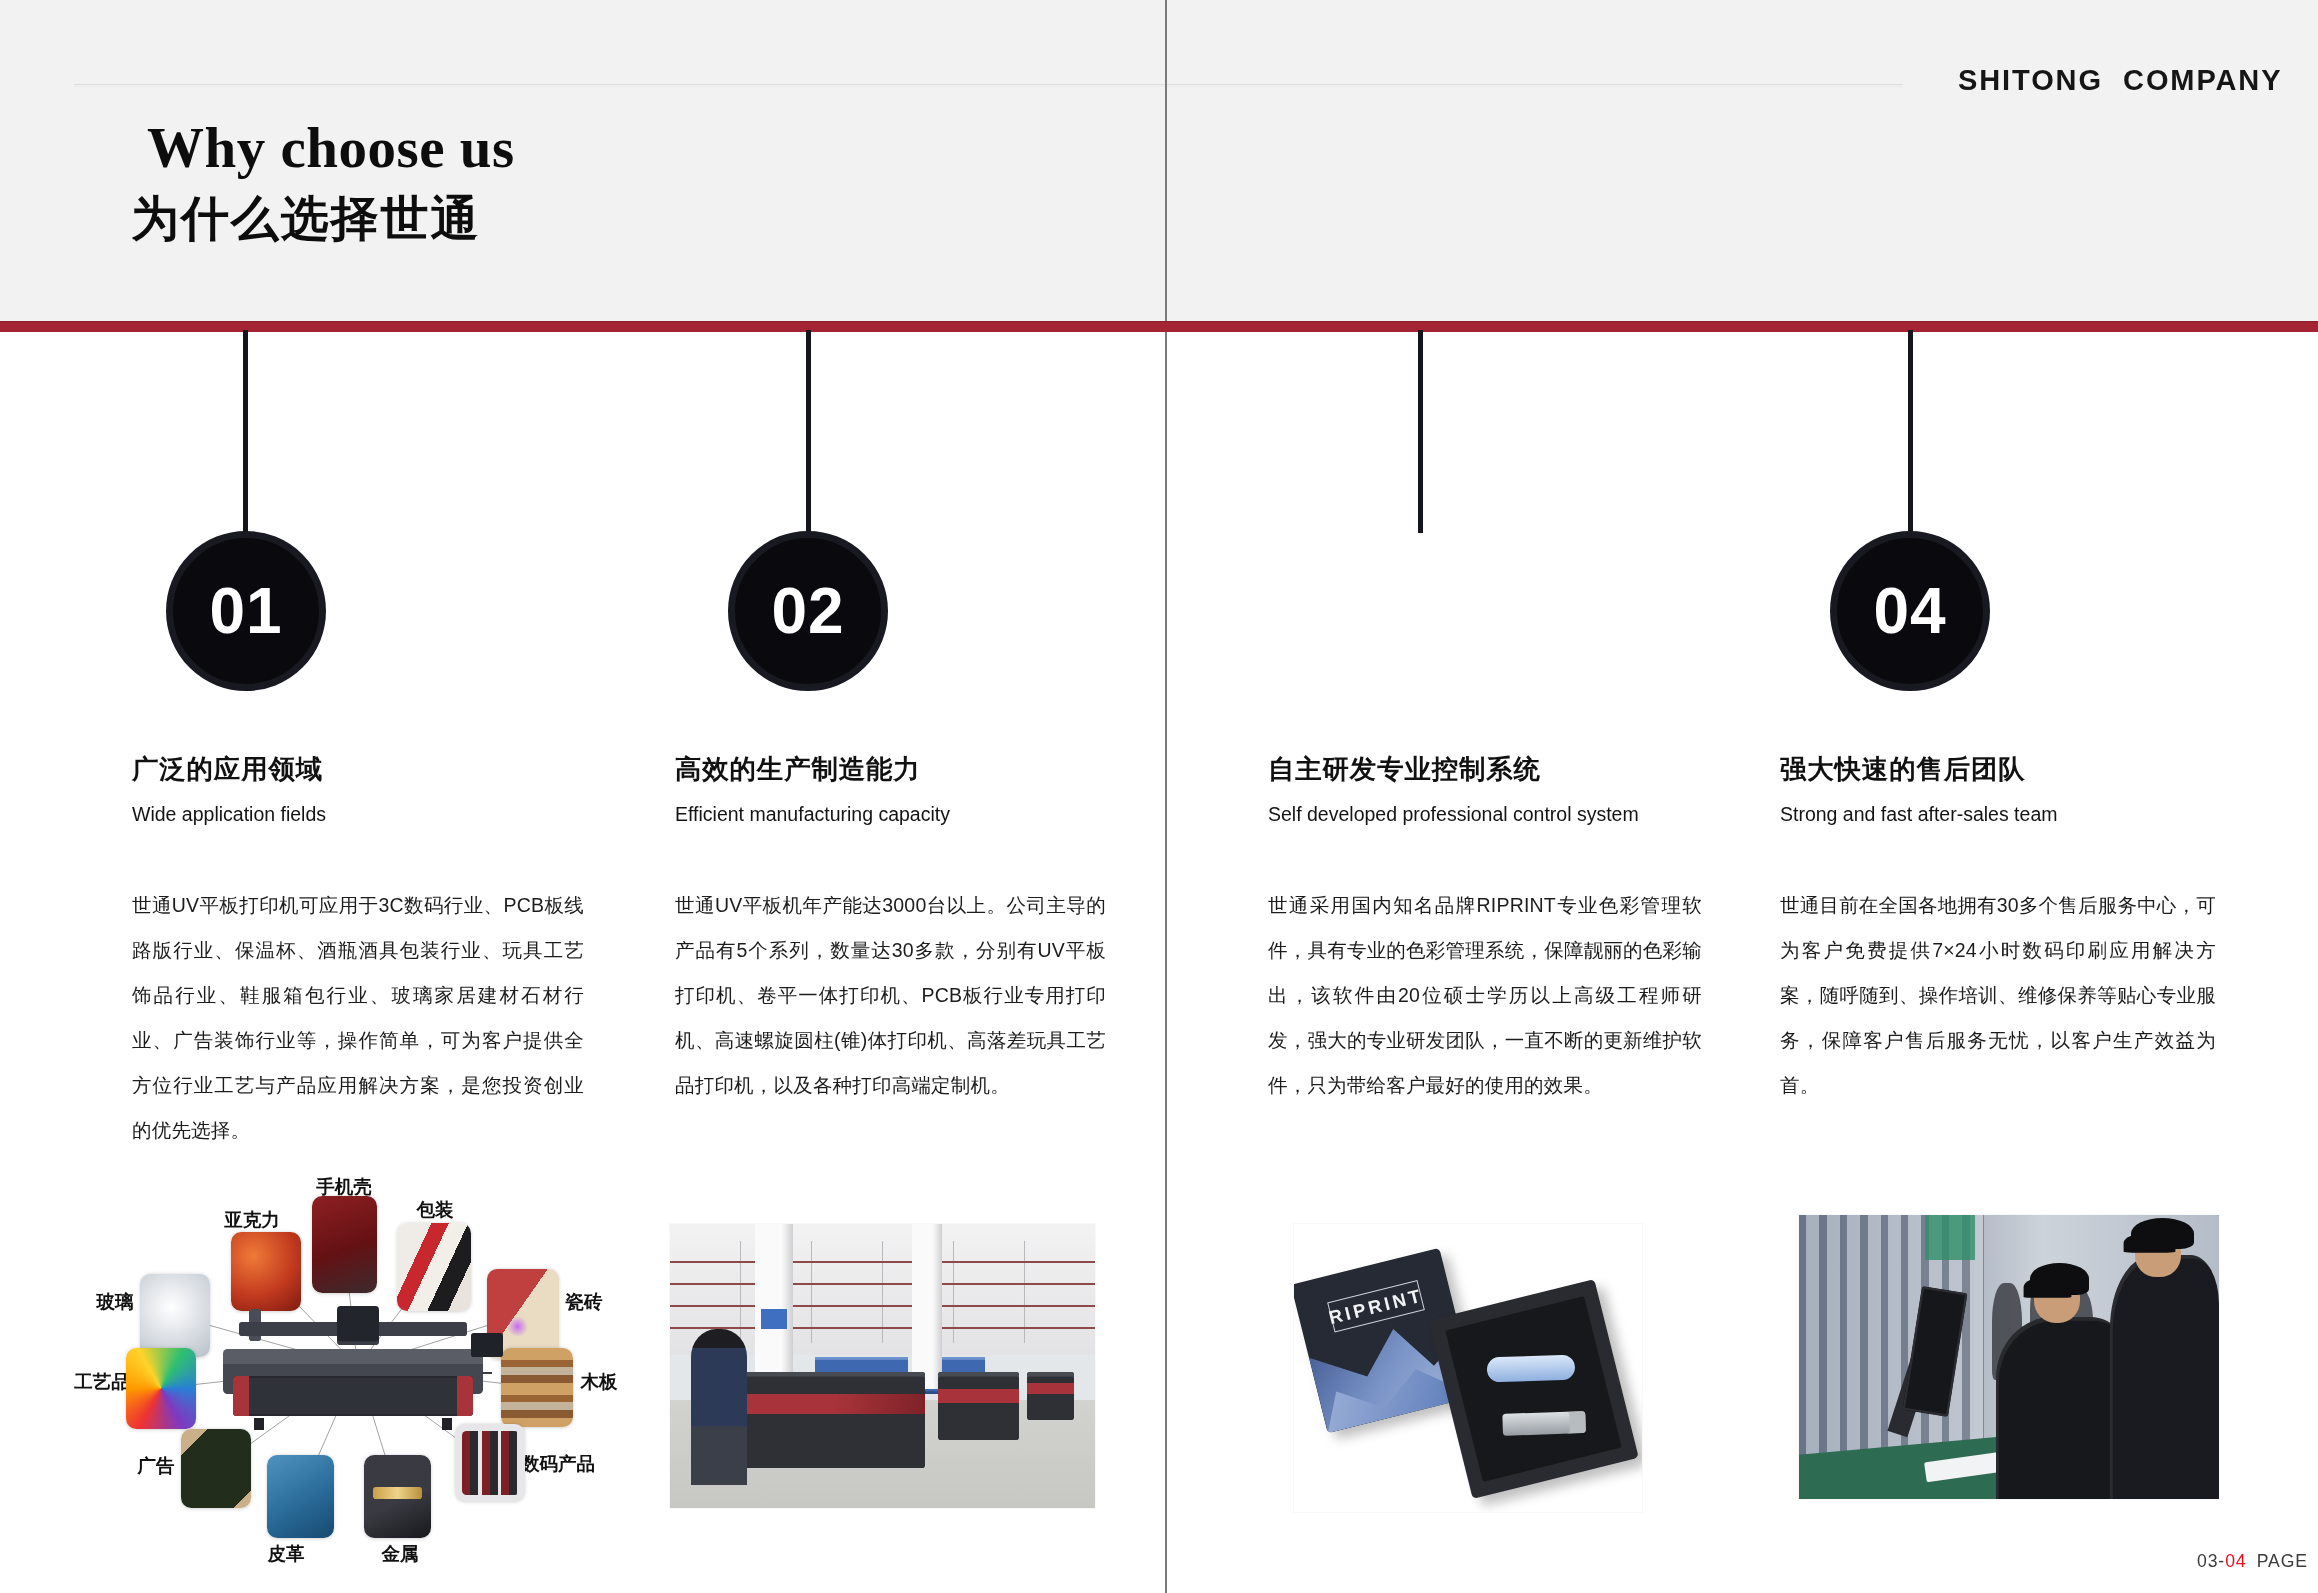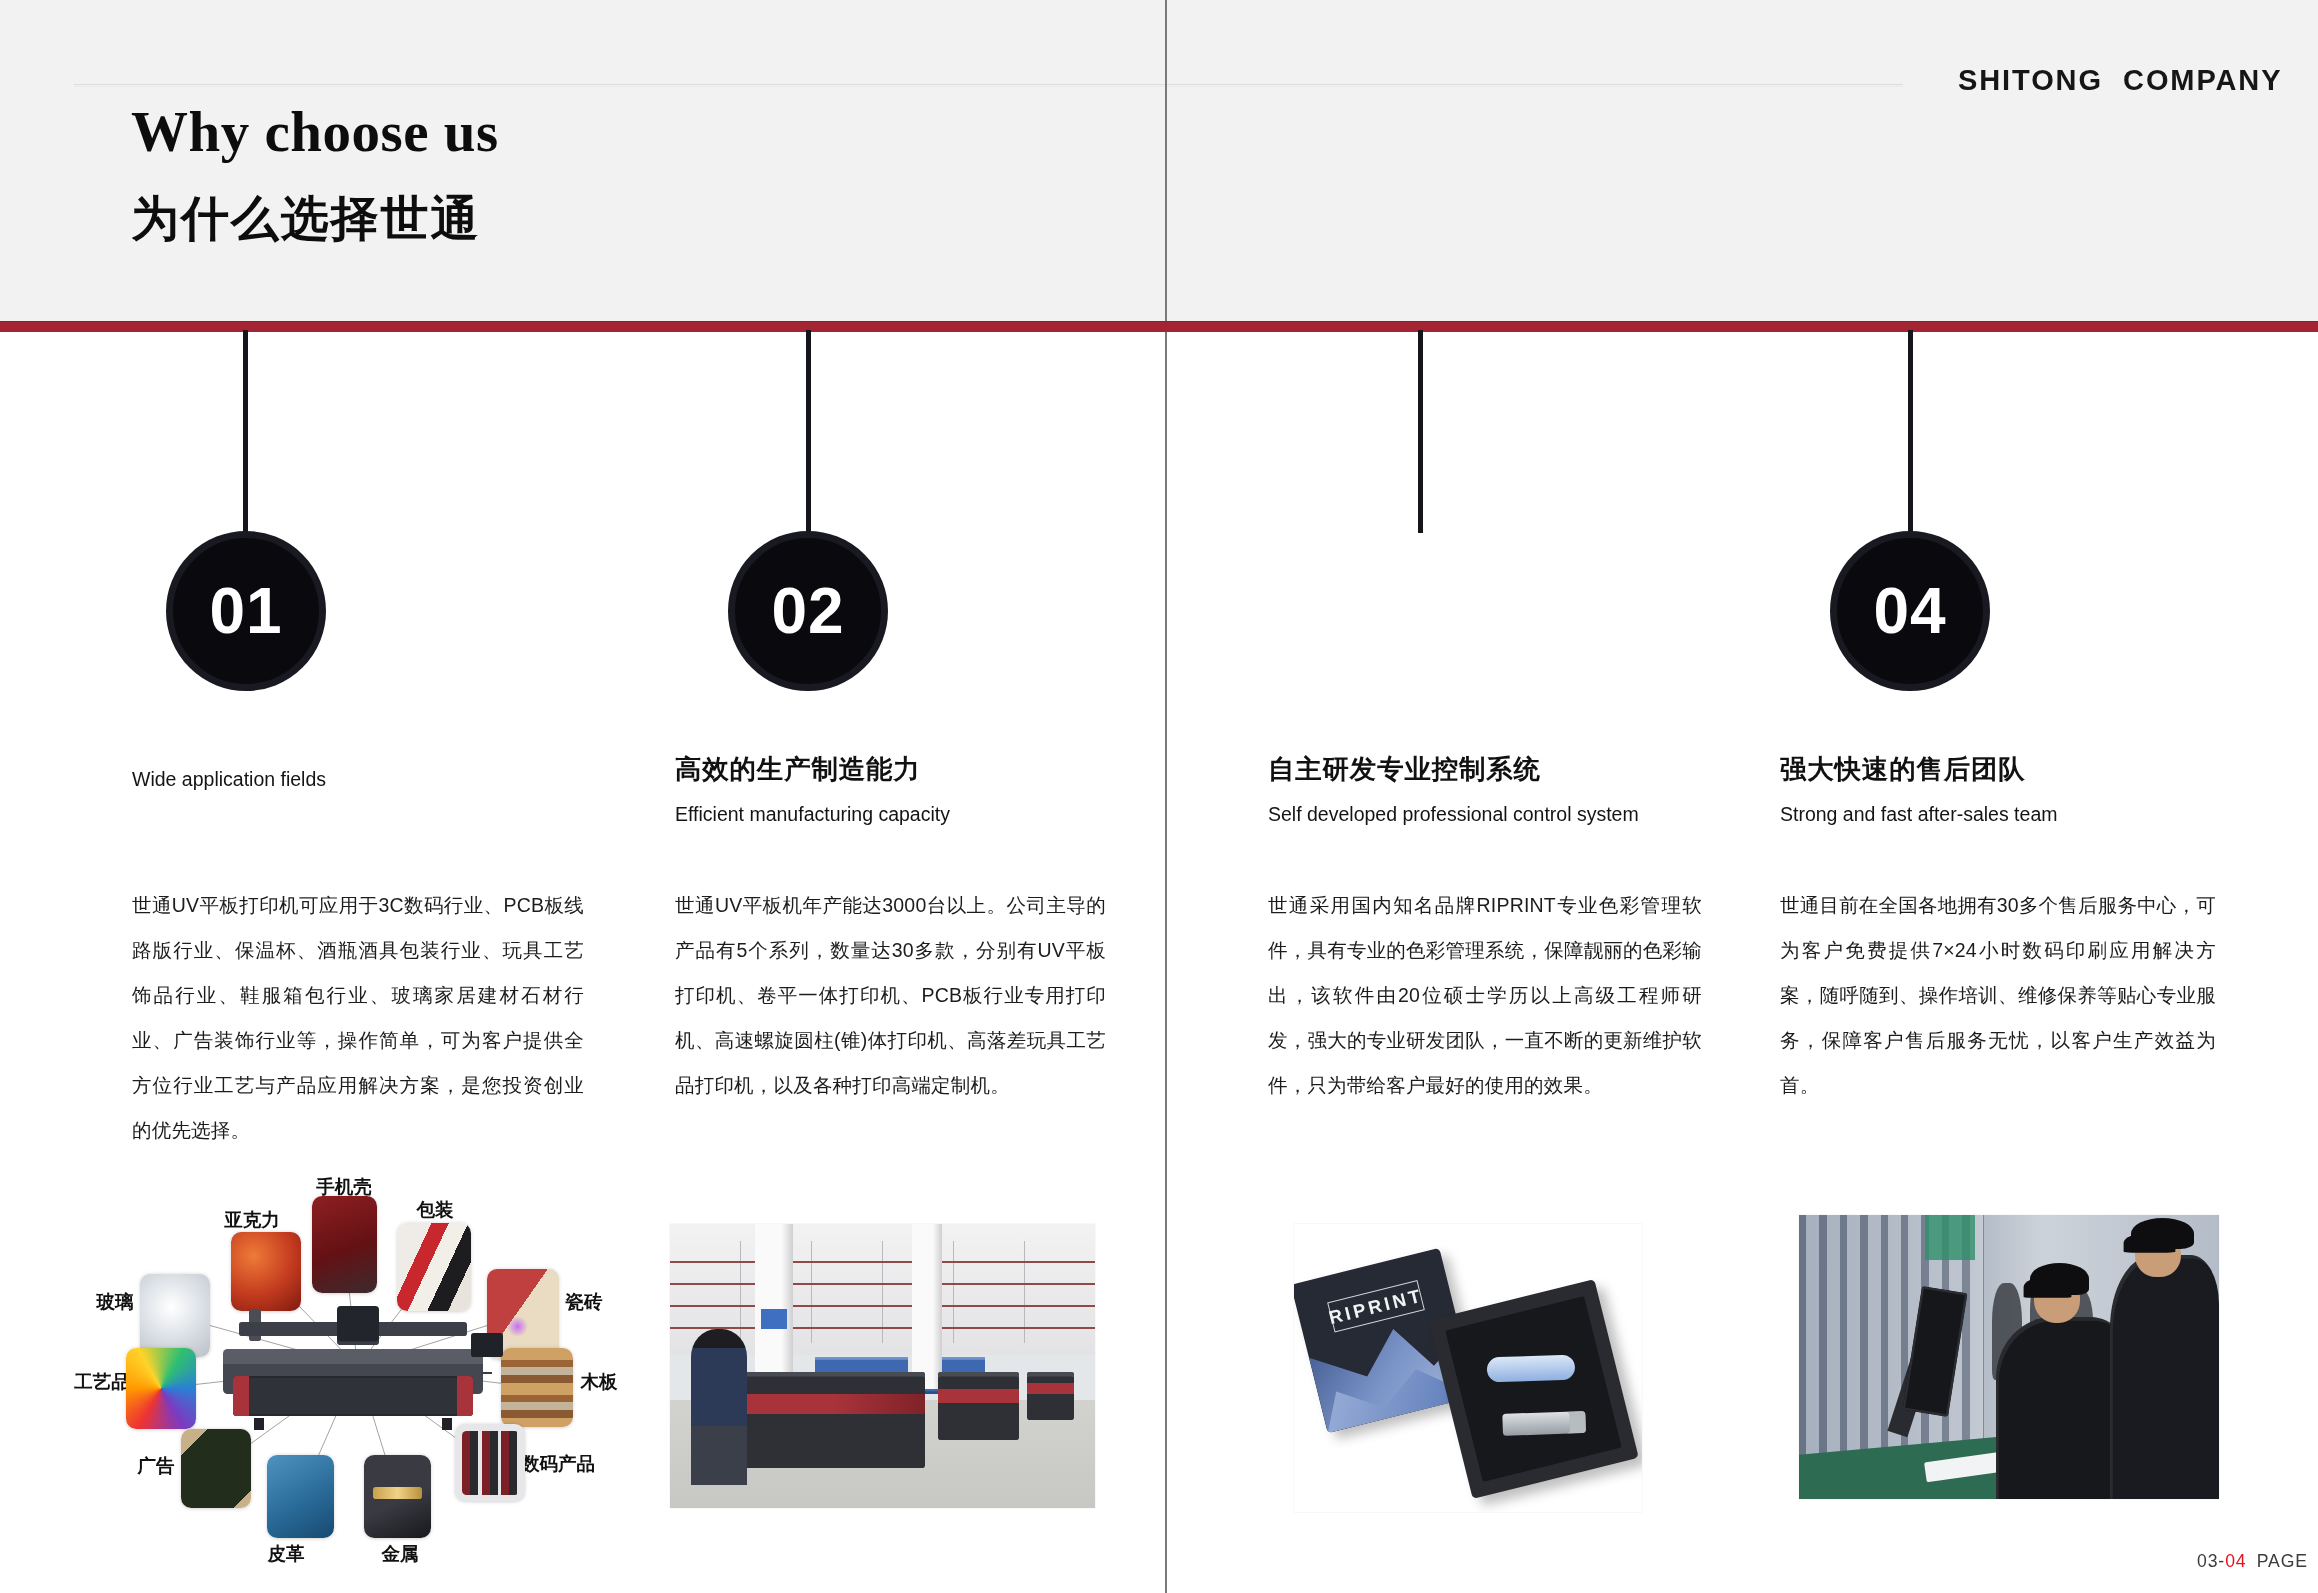--- a/index.html
+++ b/index.html
@@ -3,21 +3,21 @@
 <meta charset="utf-8">
 <style>
   html,body{margin:0;padding:0;}
   body{width:2333px;height:1594px;background:#ffffff;font-family:"Liberation Sans",sans-serif;}
   .page{position:relative;width:2333px;height:1594px;overflow:hidden;background:#ffffff;}
 
   
   .header-bg{position:absolute;left:0;top:0;width:100%;height:322px;background:#f3f2f3;}
   .header-rule{position:absolute;left:74px;top:84px;width:1829px;height:1.4px;background:#dcdcdc;box-shadow:0 1.9px 0 #e9e9e9;}
   .brand{position:absolute;left:1958px;top:64px;font-size:29px;font-weight:600;letter-spacing:1.9px;word-spacing:10.2px;color:#161616;}
-  .title-en{position:absolute;left:131px;top:101px;margin:0;font-family:"Liberation Serif","DejaVu Serif",serif;font-weight:700;font-size:57px;line-height:1.1;color:#0d0d0d;letter-spacing:0.5px;}
+  .title-en{position:absolute;left:131px;top:101px;margin:16px;font-family:"Liberation Serif","DejaVu Serif",serif;font-weight:700;font-size:57px;line-height:1.1;color:#0d0d0d;letter-spacing:0.5px;}
   .title-zh{position:absolute;left:131px;top:189px;margin:0;font-family:"Liberation Serif","DejaVu Serif",serif;font-weight:700;font-size:48px;line-height:1.25;color:#0d0d0d;letter-spacing:1.9px;}
   .red-bar{position:absolute;left:0;top:321px;width:100%;height:11px;background:#a52433;border-top:1.9px solid #8d1f2c;box-sizing:border-box;z-index:3;}
   .center-divider{position:absolute;left:1165px;top:0;width:2.3px;height:1594px;background:#7a7a7c;z-index:2;}
 
   
   .hang-line{position:absolute;top:330px;width:4.6px;height:203px;background:#15151c;z-index:4;}
   .hl1{left:243px;} .hl2{left:806px;} .hl3{left:1418px;} .hl4{left:1908px;}
   .num-circle{position:absolute;top:531px;width:160px;height:160px;border-radius:50%;background:#0a0a0e;border:7.4px solid #191922;box-sizing:border-box;display:flex;align-items:center;justify-content:center;z-index:5;}
   .nc1{left:166px;} .nc2{left:728px;align-items:center;} .nc3{left:1340px;} .nc4{left:1830px;}
   .num-circle span{color:#ffffff;font-size:64px;font-weight:700;letter-spacing:0.9px;}
@@ -144,20 +144,21 @@
       <span>01</span>
     </div>
   <div class="num-circle nc2">
       <span>02</span>
     </div>
   <div class="num-circle nc4">
       <span>04</span>
     </div>
 
   <section class="col col1">
+    <h3>广泛的应用领域</h3>
     <div class="sub">Wide application fields</div>
     <p>世通UV平板打印机可应用于3C数码行业、PCB板线路版行业、保温杯、酒瓶酒具包装行业、玩具工艺饰品行业、鞋服箱包行业、玻璃家居建材石材行业、广告装饰行业等，操作简单，可为客户提供全方位行业工艺与产品应用解决方案，是您投资创业的优先选择。</p>
   </section>
   <section class="col col2">
     <h3>高效的生产制造能力</h3>
     <div class="sub">Efficient manufacturing capacity</div>
     <p>世通UV平板机年产能达3000台以上。公司主导的产品有5个系列，数量达30多款，分别有UV平板打印机、卷平一体打印机、PCB板行业专用打印机、高速螺旋圆柱(锥)体打印机、高落差玩具工艺品打印机，以及各种打印高端定制机。</p>
   </section>
   <section class="col col3">
     <h3>自主研发专业控制系统</h3>

